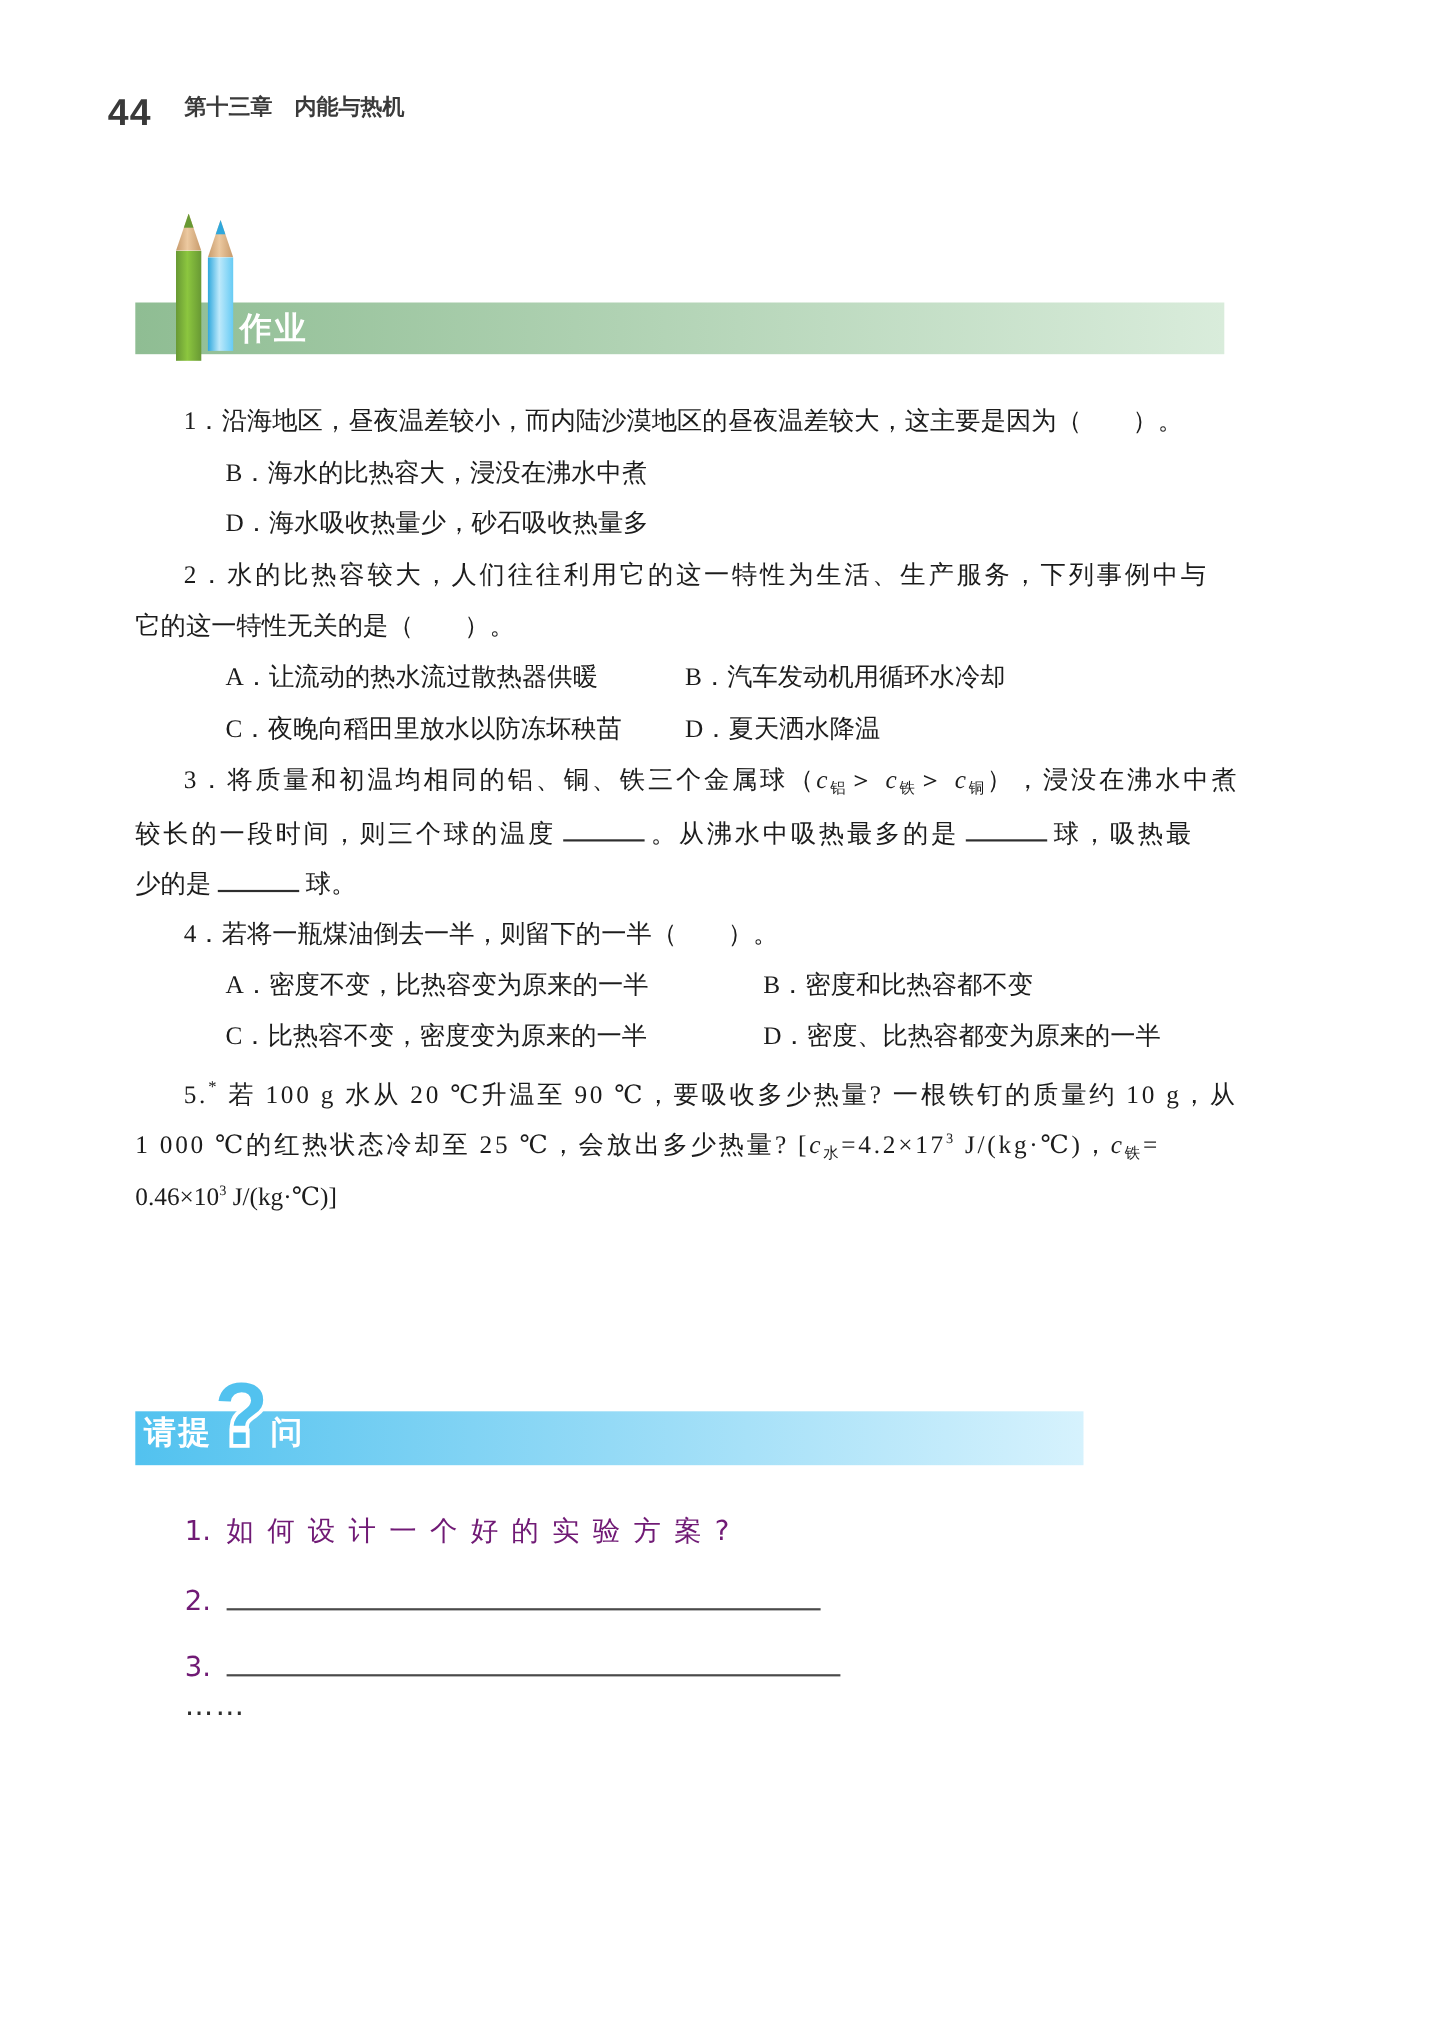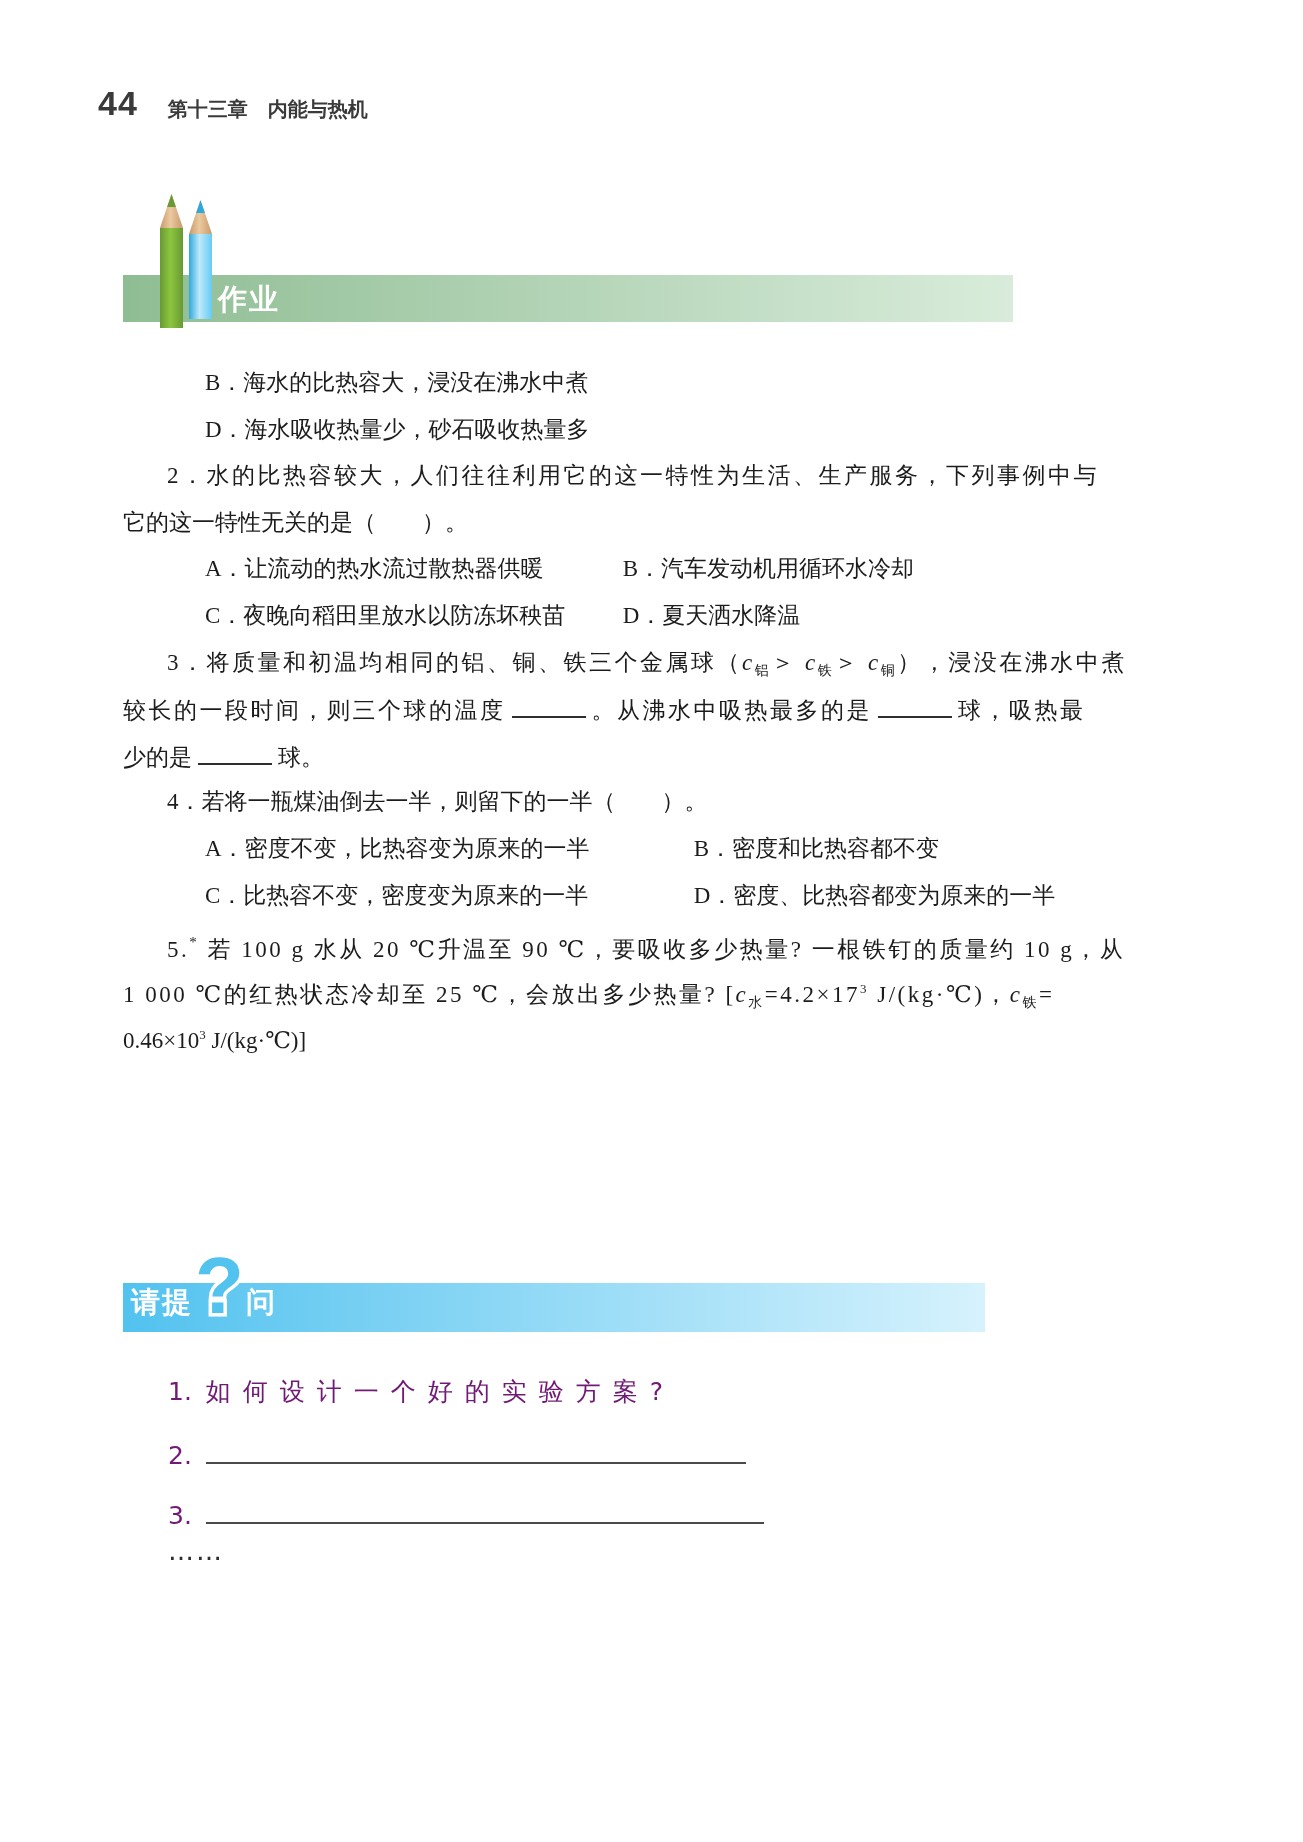--- a/index.html
+++ b/index.html
@@ -3,28 +3,28 @@
 <meta charset="utf-8">
 <style>
   html,body { margin:0; padding:0; background:#ffffff; }
   .page {
     position:relative; width:1303px; height:1842px; background:#fff;
     font-family:"Liberation Serif","DejaVu Serif",serif;
     color:var(--ink,#1c1c1c); overflow:hidden;
   }
 
   
-  .page-header { position:absolute; left:98px; top:84px; display:flex; align-items:flex-end; gap:30px;
+  .page-header { position:absolute; left:98px; top:84px; display:flex; align-items:flex-start; gap:30px;
                  font-family:"Liberation Sans","DejaVu Sans",sans-serif; color:#3a3a3a; }
   .page-num { font-size:34px; font-weight:bold; letter-spacing:1px; }
   .chapter  { font-size:20px; font-weight:bold; }
 
   
   .hw-banner {
-    position:absolute; left:123px; top:275px; width:890px; height:47px;
+    position:absolute; left:123px; top:275px; width:990px; height:47px;
     background:linear-gradient(to right, var(--green_a,#8fbd93), var(--green_b,#d9ecdb));
     z-index:1;
   }
   .hw-banner .label {
     position:absolute; left:95px; top:0; height:47px; line-height:49px;
     font-family:"Liberation Sans","DejaVu Sans",sans-serif;
     font-size:29px; font-weight:bold; color:#ffffff; letter-spacing:2px;
   }
 
   
@@ -109,20 +109,21 @@
       </div>
     <div class="body"></div>
   </div>
 
   <div class="hw-banner">
     <span class="label">作业</span>
   </div>
 
   <div class="hw-body">
 
+    <div class="hw-line ind">1．沿海地区，昼夜温差较小，而内陆沙漠地区的昼夜温差较大，这主要是因为（　　）。</div>
     <div class="hw-line opt">B．海水的比热容大，浸没在沸水中煮</div>
     <div class="hw-line opt">D．海水吸收热量少，砂石吸收热量多</div>
 
     <div class="hw-line ind js">2．水的比热容较大，人们往往利用它的这一特性为生活、生产服务，下列事例中与</div>
     <div class="hw-line">它的这一特性无关的是（　　）。</div>
     <div class="hw-line opt">
       <span class="colA2">A．让流动的热水流过散热器供暖</span>
       <span>B．汽车发动机用循环水冷却</span>
     </div>
     <div class="hw-line opt">

